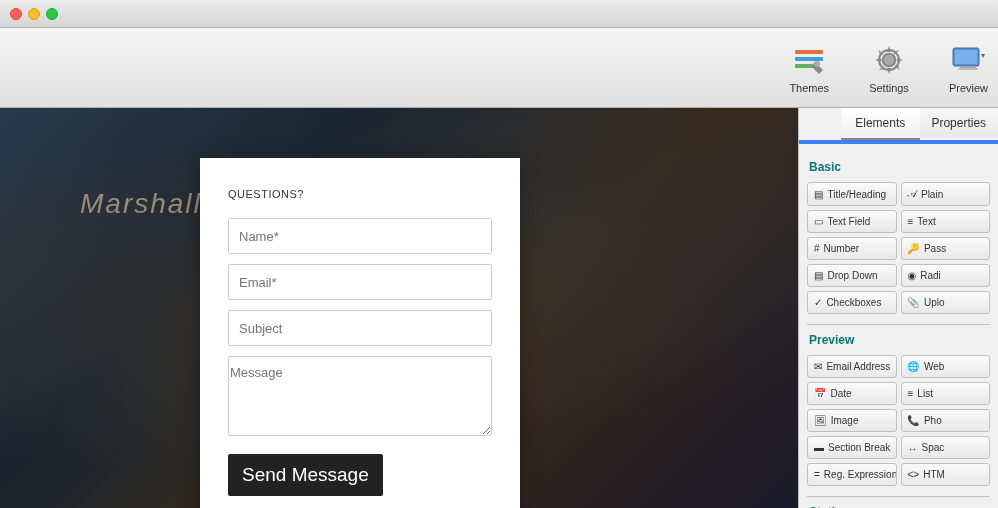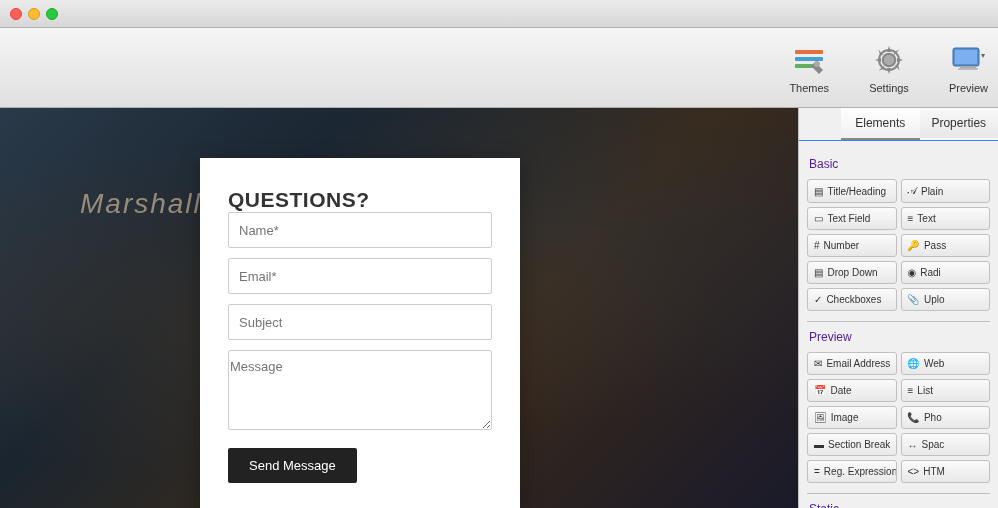--- a/index.html
+++ b/index.html
@@ -118,23 +118,24 @@
       position: absolute;
       top: 50px;
       left: 200px;
       width: 320px;
       background: white;
       padding: 30px 28px;
       box-shadow: 0 4px 20px rgba(0,0,0,0.3);
     }
 
     .form-title {
-      font-size: 21px;
-      font-weight: 700;
+      font-size: 11px;
+      font-weight: 400;
       color: #333;
+      margin-bottom: 18px;
       letter-spacing: 0.5px;
     }
 
     .form-input {
       width: 100%;
       height: 36px;
       border: 1px solid #ccc;
       padding: 0 10px;
       font-size: 13px;
       color: #888;
@@ -154,39 +155,39 @@
       outline: none;
       resize: vertical;
       border-radius: 2px;
       font-family: inherit;
     }
 
     .form-submit {
       background: #222;
       color: white;
       border: none;
-      padding: 10px 21px;
-      font-size: 13px;
+      padding: 10px 14px;
+      font-size: 19px;
       cursor: pointer;
       border-radius: 2px;
     }
 
     
     .right-panel {
       width: 200px;
       background: #f0f0f0;
       border-left: 1px solid #c0c0c0;
       display: flex;
       flex-direction: column;
       overflow: hidden;
     }
 
     .panel-tabs {
       display: flex;
-      border-bottom: 1px solid #3b82f6;
+      border-bottom: 4px solid #3b82f6;
       padding-left: 42px;
     }
 
     .panel-tab {
       flex: 1;
       padding: 8px 0;
       text-align: center;
       font-size: 12px;
       color: #333;
       cursor: pointer;
@@ -200,22 +201,22 @@
     }
 
     .panel-content {
       flex: 1;
       overflow-y: auto;
       padding: 10px 8px;
     }
 
     .section-header {
       font-size: 12px;
-      font-weight: 400;
-      color: #4c1d95;
+      font-weight: 700;
+      color: #0f766e;
       margin: 6px 0 8px 2px;
     }
 
     .elements-grid {
       display: grid;
       grid-template-columns: 1fr 1fr;
       gap: 4px;
       margin-bottom: 10px;
     }
 

